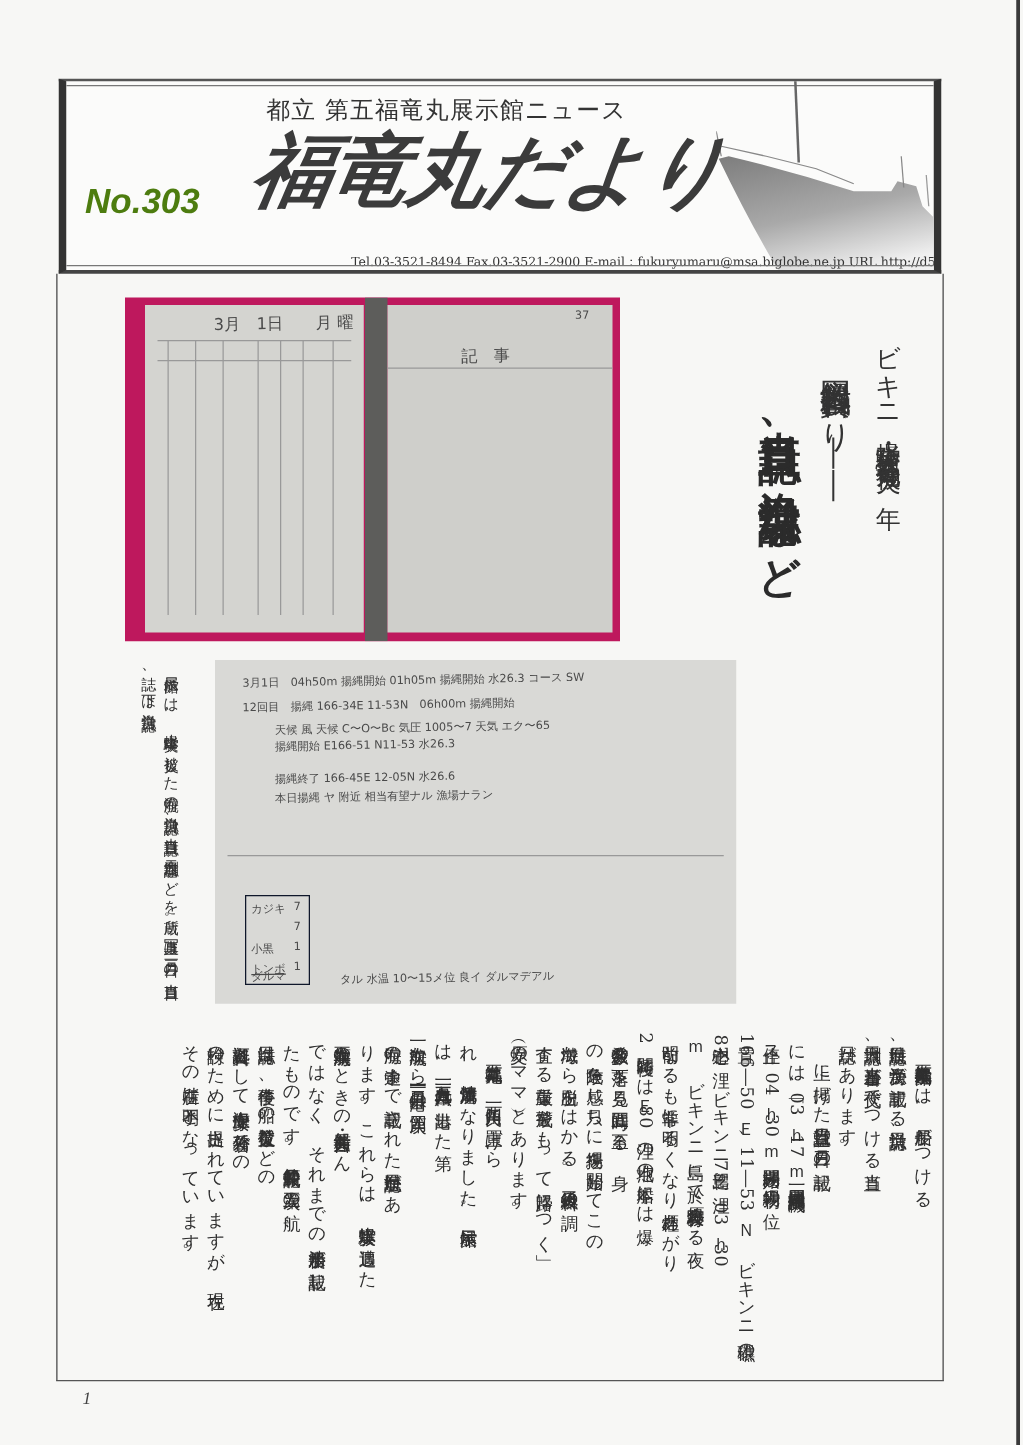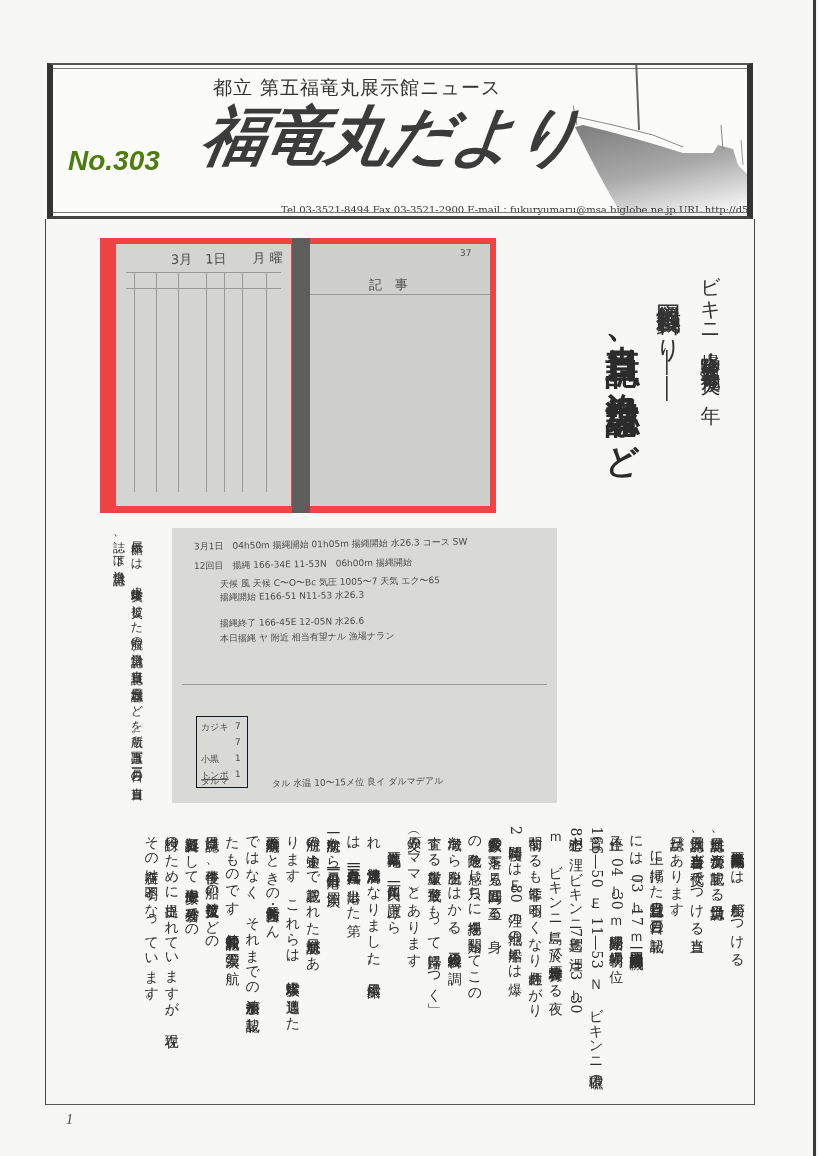--- a/index.html
+++ b/index.html
@@ -10,25 +10,25 @@
   .masthead-inner-line.bottom { top:auto; bottom:3px; }
   .ship { position:absolute; left:520px; top:-40px; width:190px; height:200px; }
   .series { position:absolute; left:160px; top:10px; font-size:19px; letter-spacing:1px; color:#333; }
   .date { position:absolute; left:22px; top:50px; font-family:"Liberation Sans", sans-serif; font-style:italic; font-size:28px; font-weight:bold; color:#333; }
   .issue { position:absolute; left:15px; top:80px; font-family:"Liberation Sans", sans-serif; font-style:italic; font-size:28px; font-weight:bold; color:#4d7c0f; }
   .title { position:absolute; left:150px; top:28px; font-family:"DejaVu Serif", serif; font-style:italic; font-weight:bold; font-size:64px; letter-spacing:-2px; color:#3b3b3b; transform:skewX(-10deg); }
   .publisher { position:absolute; left:20px; top:122px; font-size:10px; color:#333; white-space:nowrap; }
   .contact { position:absolute; left:228px; top:138px; font-size:10px; color:#333; white-space:nowrap; }
   .article-box { position:absolute; left:45px; top:219px; width:710px; height:886px; border-left:1px solid #444; border-right:1px solid #444; border-bottom:1px solid #555; box-sizing:border-box; }
   .photo { position:absolute; background:#bdbdbb; overflow:hidden; }
-  .photo-top { left:100px; top:238px; width:396px; height:275px; background:#ef4444; }
+  .photo-top { left:100px; top:238px; width:396px; height:275px; background:#be185d; }
   .photo-top .page-l { position:absolute; left:16px; top:6px; width:175px; height:262px; background:#d4d4d0; }
   .photo-top .page-r { position:absolute; left:210px; top:6px; width:180px; height:262px; background:#cfcfcb; }
   .photo-top .spine { position:absolute; left:192px; top:0; width:18px; height:275px; background:#5d5d5b; }
-  .photo-bottom { left:172px; top:528px; width:385px; height:275px; background:#d9d9d6; }
+  .photo-bottom { left:172px; top:528px; width:385px; height:275px; background:#d9d9d6;padding-left:32px; }
   .scribble { position:absolute; font-family:"DejaVu Sans", sans-serif; font-size:9px; color:#4a4a4a; white-space:nowrap; transform:rotate(-1deg); }
   .vgrid { position:absolute; top:28px; bottom:14px; width:0; border-left:1px solid #999; }
   .hrule { position:absolute; left:10px; right:10px; height:0; border-top:1px solid #999; }
   .caption { position:absolute; left:110px; top:532px; height:250px; writing-mode:vertical-rl; font-size:12px; line-height:18px; letter-spacing:1px; color:#333; font-family:"DejaVu Sans", sans-serif; }
   .subheadline { position:absolute; left:698px; top:262px; writing-mode:vertical-rl; font-size:20px; letter-spacing:2px; color:#333; }
   .kicker { position:absolute; left:652px; top:285px; writing-mode:vertical-rl; font-size:25px; letter-spacing:1px; color:#333; }
   .headline { position:absolute; left:600px; top:318px; writing-mode:vertical-rl; font-size:34px; font-weight:bold; letter-spacing:3px; color:#2b2b2b; }
   .body-text { position:absolute; left:58px; top:826px; width:690px; height:270px; writing-mode:vertical-rl; font-size:14px; line-height:20.2px; letter-spacing:0.5px; color:#2f2f2f; white-space:pre; font-family:"DejaVu Serif", serif; }
   .page-number { position:absolute; left:66px; top:1112px; font-family:"Liberation Serif", serif; font-style:italic; font-size:14px; color:#444; }
 </style>

